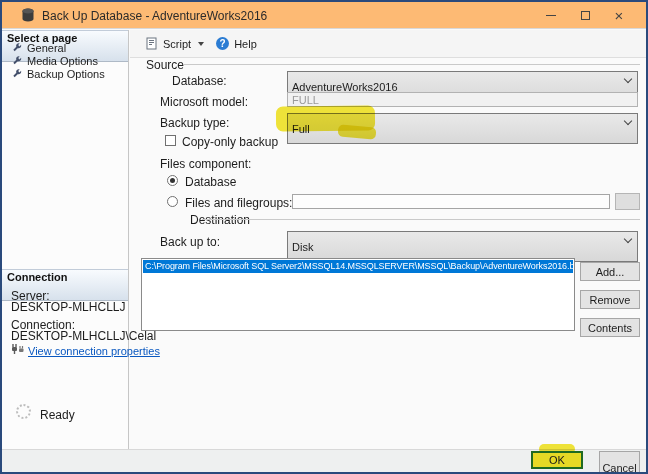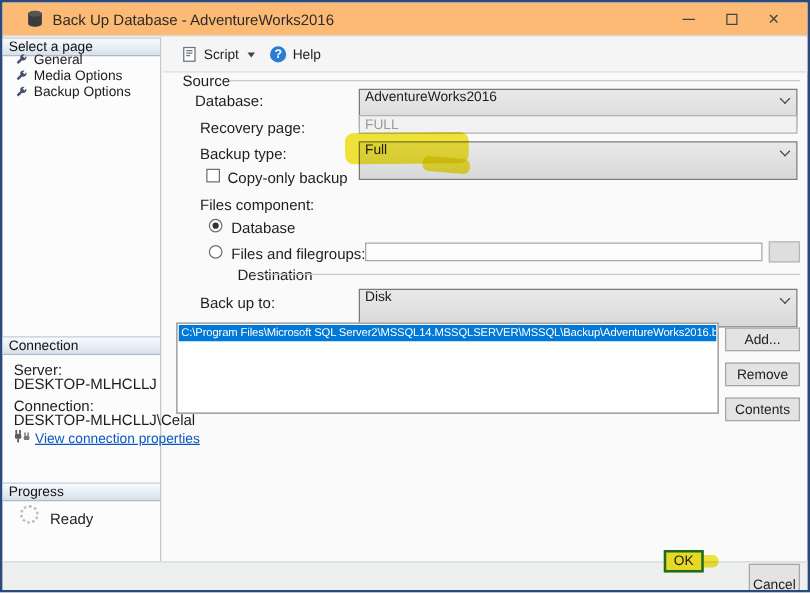--- a/index.html
+++ b/index.html
@@ -16,40 +16,40 @@
   .titlebar .title { position:absolute; left:40px; top:7px; font-size:12px; color:#2b2b2b; white-space:nowrap; }
   .win-controls { position:absolute; right:10px; top:0; height:27px; display:flex; align-items:center; gap:0; }
   .win-btn { width:34px; height:27px; display:flex; align-items:center; justify-content:center; color:#444; font-size:12px; cursor:default; }
   .max-glyph { width:9px; height:9px; border:1px solid #444; display:inline-block; }
   .min-glyph { width:10px; height:1px; background:#444; display:inline-block; }
   .close-glyph { font-size:15px; line-height:10px; }
 
   
   .sidebar { left:0; top:28px; width:127px; height:419px; background:#fcfcfc; border-right:1px solid #c6c6c6; }
   .panel-header {
-    position:absolute; left:0; right:0; height:15px;
+    position:absolute; left:0; right:0; height:32px;
     background:linear-gradient(#f8fbfe, #d7e1ec);
     border-top:1px solid #c2ccd9; border-bottom:1px solid #aeb9c6;
-    font-size:11px; font-weight:normal; color:#111; padding:1px 0 0 5px; white-space:nowrap;
+    font-size:11px; font-weight:bold; color:#111; padding:1px 0 0 5px; white-space:nowrap;
   }
   .side-item { position:absolute; left:10px; display:flex; align-items:center; gap:5px; font-size:11px; color:#1d1d1d; white-space:nowrap; cursor:default; }
   .link { font-size:11px; color:#0a58c0; text-decoration:underline; white-space:nowrap; cursor:pointer; }
   .spinner { width:15px; height:15px; border:2px dotted #bcbcbc; border-radius:50%; }
 
   
   .toolbar { left:128px; top:28px; right:0; height:28px; background:#f5f5f5; border-bottom:1px solid #dedede; display:flex; align-items:center; padding-left:12px; gap:4px; }
   .tool-btn { display:flex; align-items:center; gap:5px; font-size:11px; color:#1d1d1d; padding:3px 4px; cursor:default; }
   .caret-down { width:0; height:0; border-left:3.5px solid transparent; border-right:3.5px solid transparent; border-top:4px solid #444; display:inline-block; margin-left:2px; }
   .help-circle { width:13px; height:13px; border-radius:50%; background:#2b7cd3; color:#fff; font-size:10px; font-weight:bold; display:flex; align-items:center; justify-content:center; }
 
   
   .combo {
     position:absolute; height:31px; background:linear-gradient(#e9e9e9,#d8d8d8);
     border:1px solid #7a7a7a; font-size:11px; color:#1c1c1c;
-    display:flex; padding-left:4px; cursor:default;
+    display:flex; align-items:center; padding-left:4px; cursor:default;
   }
   .combo .chev { position:absolute; right:6px; top:4px; width:6px; height:6px; border-right:1.5px solid #444; border-bottom:1.5px solid #444; transform:rotate(45deg); }
   .textbox { position:absolute; font-size:11px; display:flex; align-items:center; padding-left:4px; }
   .tb-disabled { background:#f1f1f1; border:1px solid #b2b2b2; color:#9a9a9a; }
   .tb-empty { background:#fdfdfd; border:1px solid #a5a5a5; }
   .checkbox { position:absolute; width:11px; height:11px; background:#fff; border:1px solid #707070; }
   .radio { position:absolute; width:11px; height:11px; background:#fff; border:1px solid #707070; border-radius:50%; }
   .radio.sel::after { content:""; display:block; width:5px; height:5px; margin:2px; border-radius:50%; background:#333; }
   .hr { position:absolute; height:1px; background:#c9c9c9; }
 
@@ -123,21 +123,20 @@
     <span class="abs lbl" style="left:9px; top:299px;">DESKTOP-MLHCLLJ\Celal</span>
     <svg class="abs" style="left:8px; top:313px;" width="15" height="13" viewBox="0 0 15 13">
       <path d="M3 1v3M6 1v3" stroke="#5a5a5a" stroke-width="1.4"></path>
         <rect x="2" y="4" width="5" height="4" rx="1" fill="#5a5a5a"></rect>
         <path d="M4.5 8v3" stroke="#5a5a5a" stroke-width="1.4"></path>
       <path d="M10 3v2.5M12.5 3v2.5" stroke="#777" stroke-width="1.2"></path>
         <rect x="9" y="5.5" width="4.5" height="3.5" rx="1" fill="#777"></rect>
     </svg>
     <span class="abs link" style="left:26px; top:315px;">View connection properties</span>
 
-    <div class="panel-header" style="top:356px;">Progress</div>
     <div class="abs spinner" style="left:14px; top:374px;"></div>
     <span class="abs lbl" style="left:38px; top:378px;">Ready</span>
   </div>
 
   <div class="abs toolbar">
     <div class="tool-btn">
       <svg width="12" height="13" viewBox="0 0 12 13">
         <rect x="1" y="1" width="9" height="11" fill="#fff" stroke="#6b7480"></rect>
         <path d="M3 3.5h5M3 5.5h5M3 7.5h3" stroke="#6b7480" stroke-width="1"></path>
       </svg>
@@ -146,27 +145,27 @@
     </div>
     <div class="tool-btn">
       <span class="help-circle">?</span>
       <span>Help</span>
     </div>
   </div>
 
   <span class="abs lbl" style="left:144px; top:56px;">Source</span>
   <div class="hr" style="left:182px; top:62px; width:456px;"></div>
 
-  <span class="abs lbl" style="left:154px; top:72px;">Database:</span>
+  <span class="abs lbl" style="left:170px; top:72px;">Database:</span>
   <div class="combo" style="left:285px; top:69px; width:351px;">
     <span>AdventureWorks2016</span>
     <span class="chev"></span>
   </div>
 
-  <span class="abs lbl" style="left:158px; top:93px;">Recovery page:</span>
+  <span class="abs lbl" style="left:158px; top:93px;">Microsoft model:</span>
   <div class="textbox tb-disabled" style="left:285px; top:90px; width:351px; height:15px;">
     <span>FULL</span>
   </div>
 
   <span class="abs lbl" style="left:158px; top:114px;">Backup type:</span>
   <div class="combo" style="left:285px; top:111px; width:351px;">
     <span>Full</span>
     <span class="chev"></span>
   </div>
 
@@ -206,20 +205,20 @@
     </div>
   <div class="btn" style="left:578px; top:288px; width:60px; height:19px;">
       <span>Remove</span>
     </div>
   <div class="btn" style="left:578px; top:316px; width:60px; height:19px;">
       <span>Contents</span>
     </div>
 
   <div class="abs footer"></div>
   <div class="hl" style="left:537px; top:442px; width:36px; height:10px; border-radius:5px;"></div>
-  <div class="btn ok-btn" style="left:529px; top:438px; width:32px; height:18px;">
+  <div class="btn ok-btn" style="left:529px; top:449px; width:52px; height:18px;">
       <span>OK</span>
     </div>
   <div class="btn" style="left:597px; top:449px; width:41px; height:34px;">
       <span>Cancel</span>
     </div>
 
 </div>
 
 </body></html>

